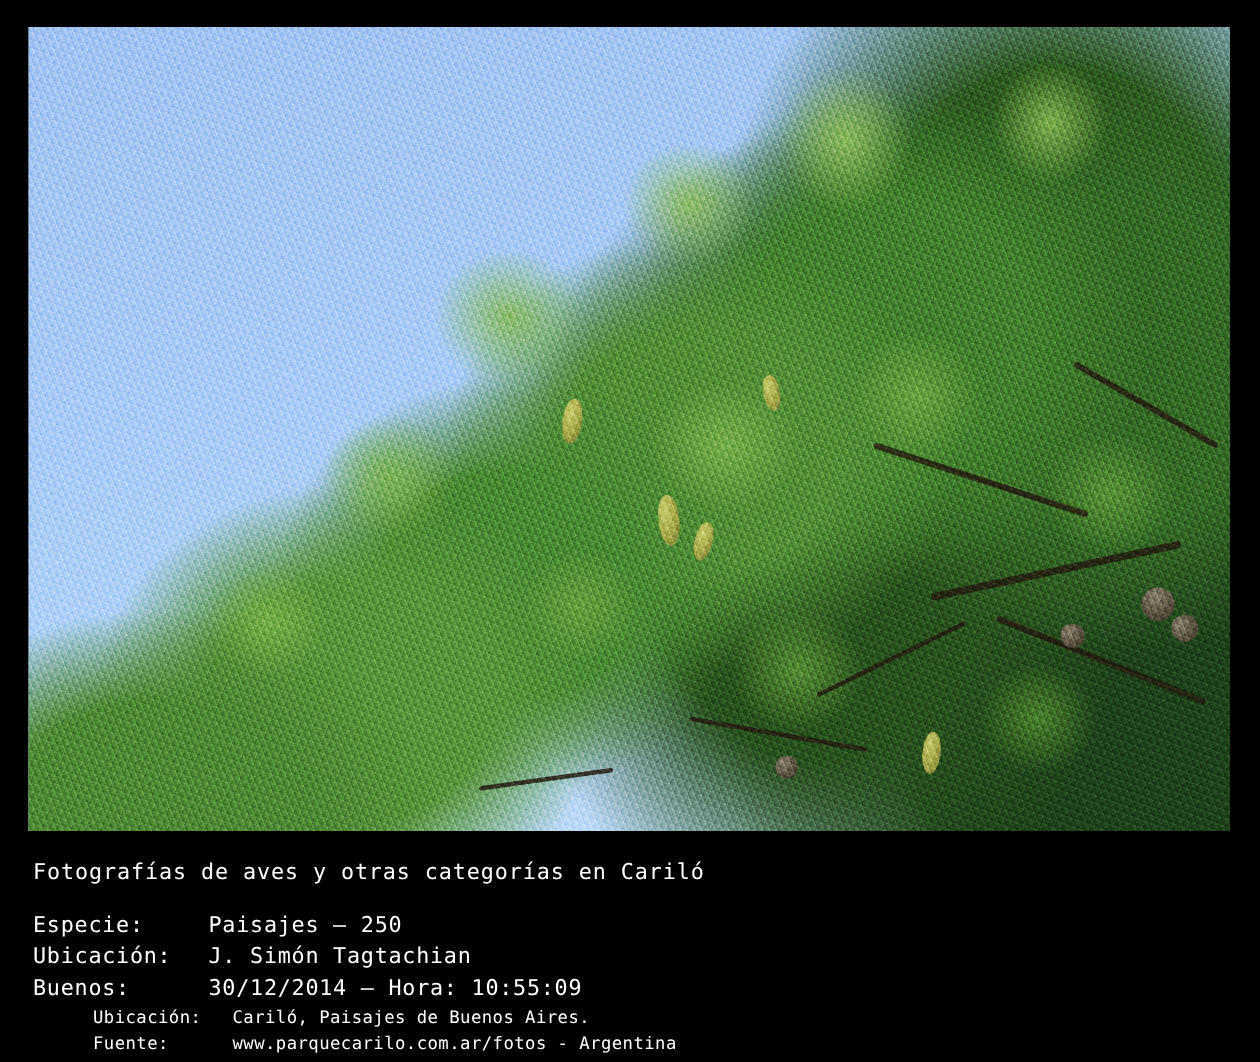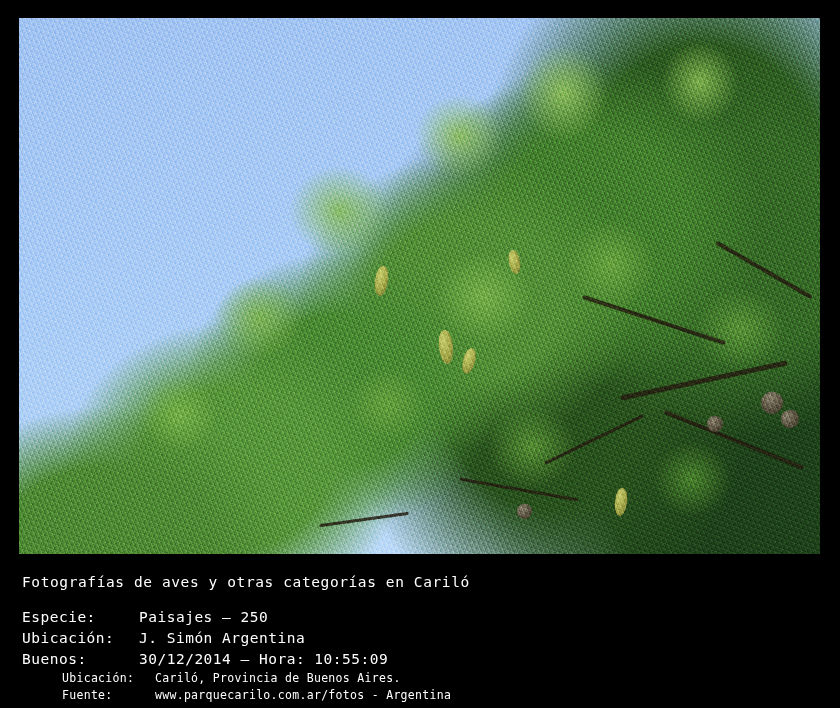--- a/index.html
+++ b/index.html
@@ -221,29 +221,29 @@
   <div class="caption">
     <div class="title">Fotografías de aves y otras categorías en Cariló</div>
 
     <div class="fields">
       <div class="row big">
         <span class="lbl">Especie:</span>
         <span class="val">Paisajes — 250</span>
       </div>
       <div class="row big">
         <span class="lbl">Ubicación:</span>
-        <span class="val">J. Simón Argentina</span>
+        <span class="val">J. Simón Tagtachian</span>
       </div>
       <div class="row big">
         <span class="lbl">Buenos:</span>
         <span class="val">30/12/2014 — Hora: 10:55:09</span>
       </div>
       <div class="row small">
         <span class="lbl">Ubicación:</span>
-        <span class="val">Cariló, Provincia de Buenos Aires.</span>
+        <span class="val">Cariló, Paisajes de Buenos Aires.</span>
       </div>
       <div class="row small">
         <span class="lbl">Fuente:</span>
         <span class="val">www.parquecarilo.com.ar/fotos - Argentina</span>
       </div>
     </div>
 
   </div>
 </div>
 

